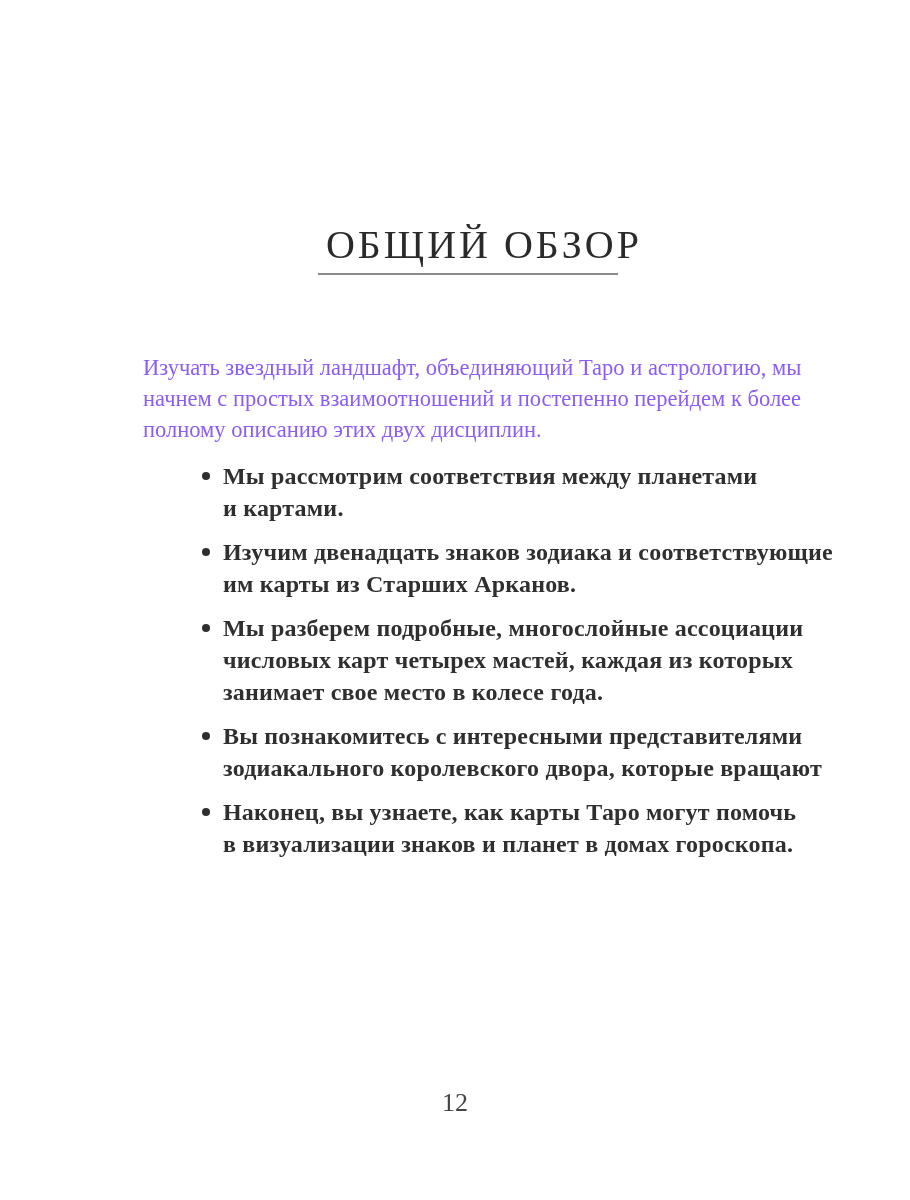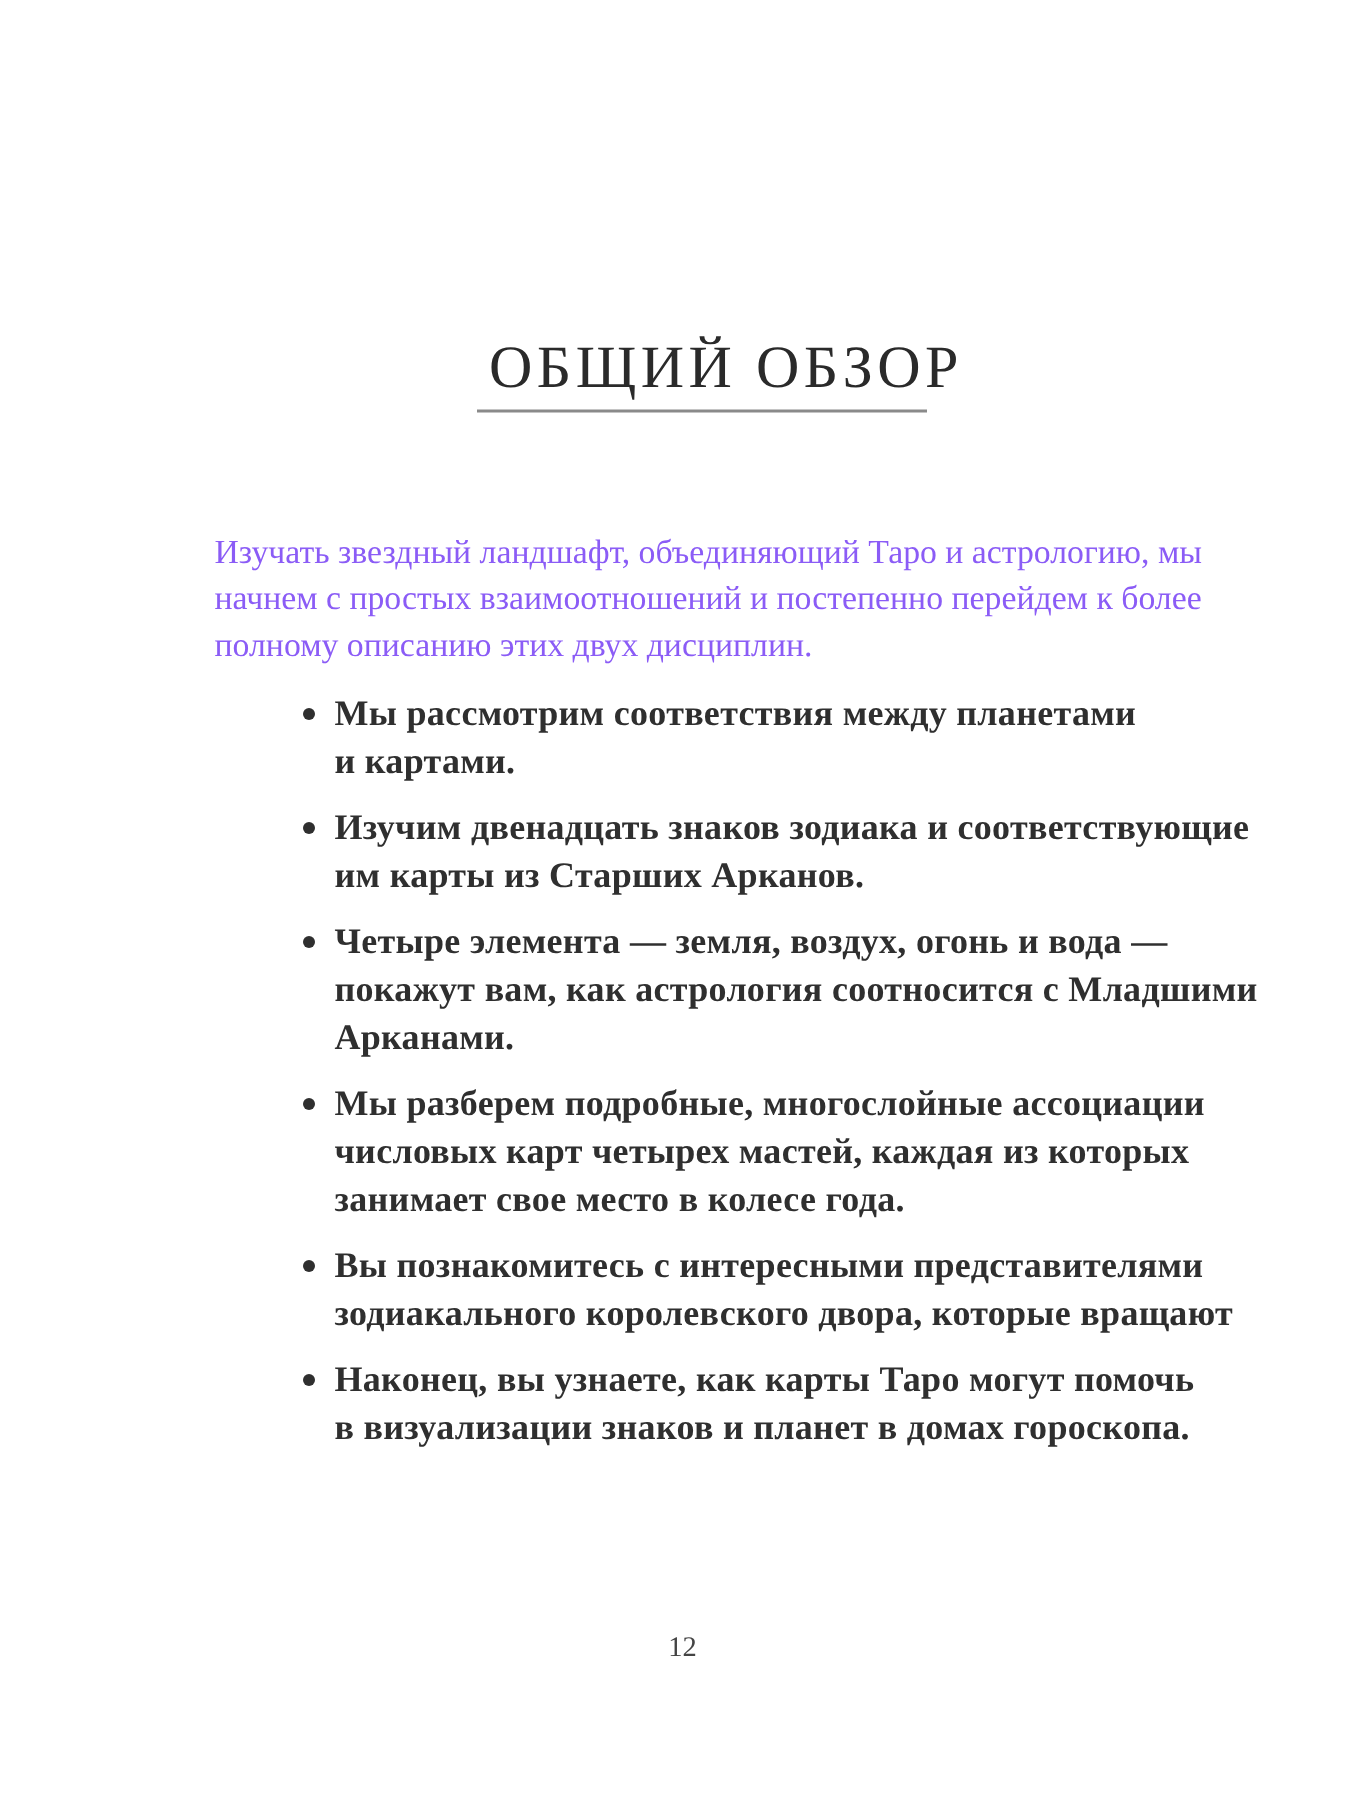--- a/index.html
+++ b/index.html
@@ -96,21 +96,21 @@
       border-radius: 50%;
       background: #2f2f2f;
     }
     .page-number {
       position: absolute;
       top: 1088px;
       left: 0;
       width: 910px;
       text-align: center;
       font-family: "Liberation Serif", "DejaVu Serif", serif;
-      font-size: 19px;
+      font-size: 26px;
       color: #444444;
     }
   </style>
 </head>
 <body>
 
 <div class="page">
 
   <div class="title-block">
     <h1 class="title">ОБЩИЙ ОБЗОР</h1>
@@ -129,26 +129,20 @@
       <span class="line">Мы рассмотрим соответствия между планетами</span>
       <span class="line">и картами.</span>
     </li>
     <li class="bullet-item">
       <span class="bullet-dot"></span>
       <span class="line">Изучим двенадцать знаков зодиака и соответствующие</span>
       <span class="line">им карты из Старших Арканов.</span>
     </li>
     <li class="bullet-item">
       <span class="bullet-dot"></span>
-      <span class="line">Четыре элемента — земля, воздух, огонь и вода —</span>
-      <span class="line">покажут вам, как астрология соотносится с Младшими</span>
-      <span class="line">Арканами.</span>
-    </li>
-    <li class="bullet-item">
-      <span class="bullet-dot"></span>
       <span class="line">Мы разберем подробные, многослойные ассоциации</span>
       <span class="line">числовых карт четырех мастей, каждая из которых</span>
       <span class="line">занимает свое место в колесе года.</span>
     </li>
     <li class="bullet-item">
       <span class="bullet-dot"></span>
       <span class="line">Вы познакомитесь с интересными представителями</span>
       <span class="line">зодиакального королевского двора, которые вращают</span>
     </li>
     <li class="bullet-item">

